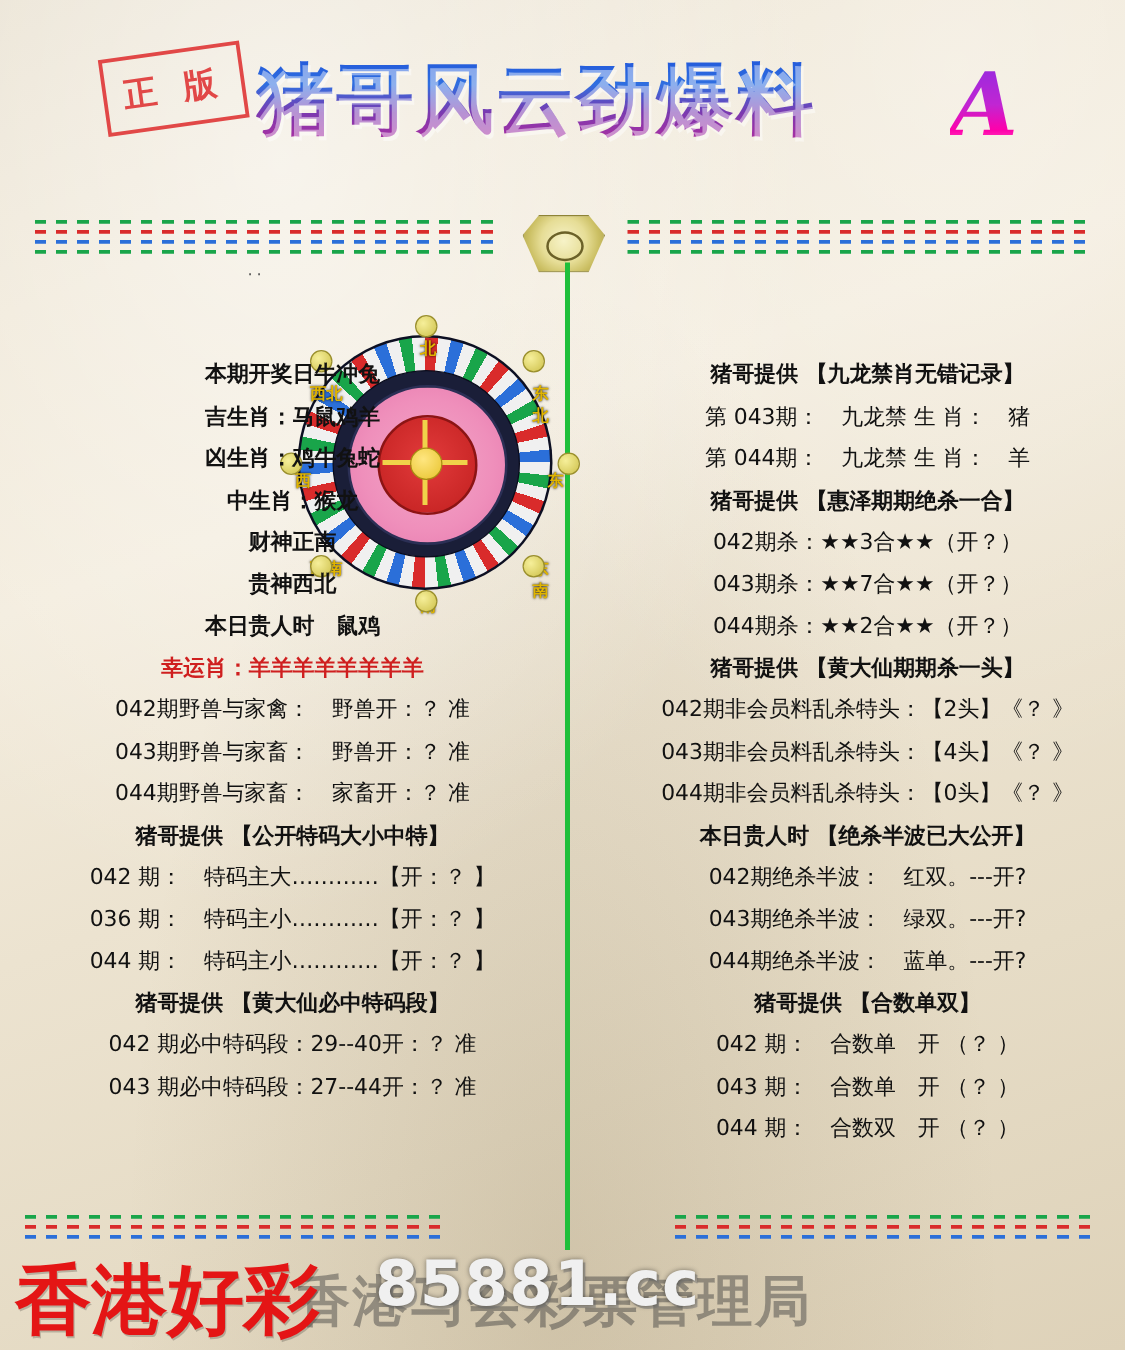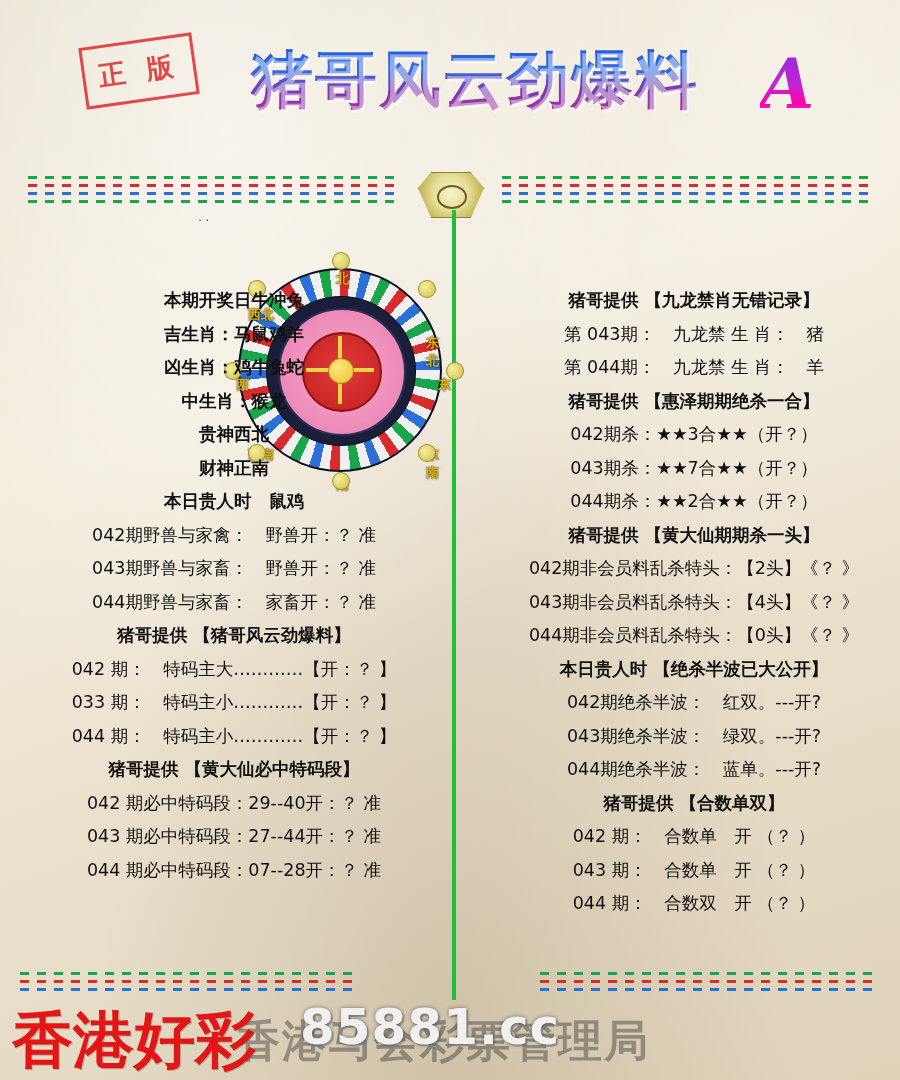--- a/index.html
+++ b/index.html
@@ -31,21 +31,20 @@
     font-family:"DejaVu Sans","Liberation Sans",sans-serif;
     opacity:.92;
   }
   .title{
     position:absolute;left:205px;top:38px;
     font-size:62px;font-weight:bold;letter-spacing:2px;
     background:linear-gradient(180deg,#1d4fd8 0%,#2f6fe0 35%,#7b3ab0 62%,#c0299a 100%);
     -webkit-background-clip:text;background-clip:text;color:transparent;
     text-shadow:2px 3px 0 rgba(255,255,255,.45);
     font-family:Liberation Mono, monospace;
-    margin-left:46px;
   }
   .letterA{
     position:absolute;left:760px;top:42px;font-size:70px;font-weight:bold;
     background:linear-gradient(180deg,#8a2be2 0%,#c026d3 50%,#f0a,#ff9ce0 100%);
     -webkit-background-clip:text;background-clip:text;color:transparent;
     font-family:"DejaVu Serif","Liberation Serif",serif;font-style:italic;
   }
 
   
   .divider{position:absolute;top:172px;left:0;width:900px;height:48px;}
@@ -97,21 +96,21 @@
   .ring-pink{position:absolute;left:38px;top:38px;width:124px;height:124px;border-radius:50%;
     background:radial-gradient(circle at 50% 50%,#f3a7c8 0%,#ef8fbb 60%,#e679ad 100%);
     border:2px solid #2b2f55;}
   .ring-red{position:absolute;left:62px;top:62px;width:76px;height:76px;border-radius:50%;
     background:radial-gradient(circle at 50% 45%,#e23b3b,#c11f1f);border:2px solid #8c1414;}
   .hub{position:absolute;left:88px;top:88px;width:24px;height:24px;border-radius:50%;
     background:radial-gradient(circle at 40% 35%,#ffe680,#e7c22c);border:1px solid #a88c12;}
   .spoke{position:absolute;left:98px;top:66px;width:4px;height:68px;background:#f0d24a;transform-origin:50% 50%;}
   .dir{position:absolute;color:#e0b400;font-size:13px;font-weight:bold;text-shadow:0 0 2px #000;}
   .dir.n{left:96px;top:0;} .dir.s{left:96px;top:206px;}
-  .dir.nw{left:8px;top:36px;} .dir.ne{left:186px;top:36px;margin-top:28px;}
+  .dir.nw{left:8px;top:36px;} .dir.ne{left:186px;top:36px;}
   .dir.sw{left:8px;top:176px;} .dir.se{left:186px;top:176px;}
   .dir.w{left:-4px;top:106px;} .dir.e{left:198px;top:106px;}
   .nub{position:absolute;width:16px;height:16px;border-radius:50%;
     background:radial-gradient(circle at 35% 35%,#f6ef9a,#cdc04a);border:1px solid #9a8f2c;}
   .nub.a{left:104px;top:-6px;} .nub.b{left:218px;top:104px;}
   .nub.c{left:104px;top:214px;} .nub.d{left:-4px;top:104px;}
   .nub.e{left:190px;top:22px;} .nub.f{left:20px;top:22px;}
   .nub.g{left:190px;top:186px;} .nub.h{left:20px;top:186px;}
 
   
@@ -210,34 +209,34 @@
     <div class="nub f"></div>
     <div class="nub g"></div>
     <div class="nub h"></div>
   </div>
 
   <div class="col left">
     <div class="line bold">本期开奖日牛冲兔</div>
     <div class="line bold">吉生肖：马鼠鸡羊</div>
     <div class="line bold">凶生肖：鸡牛兔蛇</div>
     <div class="line bold">中生肖：猴龙</div>
+    <div class="line bold">财神正南</div>
     <div class="line bold">贵神西北</div>
-    <div class="line bold">财神正南</div>
     <div class="line bold">本日贵人时　鼠鸡</div>
+    <div class="line bold red">幸运肖：羊羊羊羊羊羊羊羊</div>
     <div class="line">042期野兽与家禽：　野兽开：？ 准</div>
     <div class="line">043期野兽与家畜：　野兽开：？ 准</div>
     <div class="line">044期野兽与家畜：　家畜开：？ 准</div>
-    <div class="line bold">猪哥提供 【猪哥风云劲爆料】</div>
+    <div class="line bold">猪哥提供 【公开特码大小中特】</div>
     <div class="line">042 期：　特码主大…………【开：？ 】</div>
-    <div class="line">033 期：　特码主小…………【开：？ 】</div>
+    <div class="line">036 期：　特码主小…………【开：？ 】</div>
     <div class="line">044 期：　特码主小…………【开：？ 】</div>
     <div class="line bold">猪哥提供 【黄大仙必中特码段】</div>
     <div class="line">042 期必中特码段：29--40开：？ 准</div>
     <div class="line">043 期必中特码段：27--44开：？ 准</div>
-    <div class="line">044 期必中特码段：07--28开：？ 准</div>
   </div>
 
   <div class="col right">
     <div class="line bold">猪哥提供 【九龙禁肖无错记录】</div>
     <div class="line">第 043期：　九龙禁 生 肖：　猪</div>
     <div class="line">第 044期：　九龙禁 生 肖：　羊</div>
     <div class="line bold">猪哥提供 【惠泽期期绝杀一合】</div>
     <div class="line">042期杀：★★3合★★（开？）</div>
     <div class="line">043期杀：★★7合★★（开？）</div>
     <div class="line">044期杀：★★2合★★（开？）</div>

